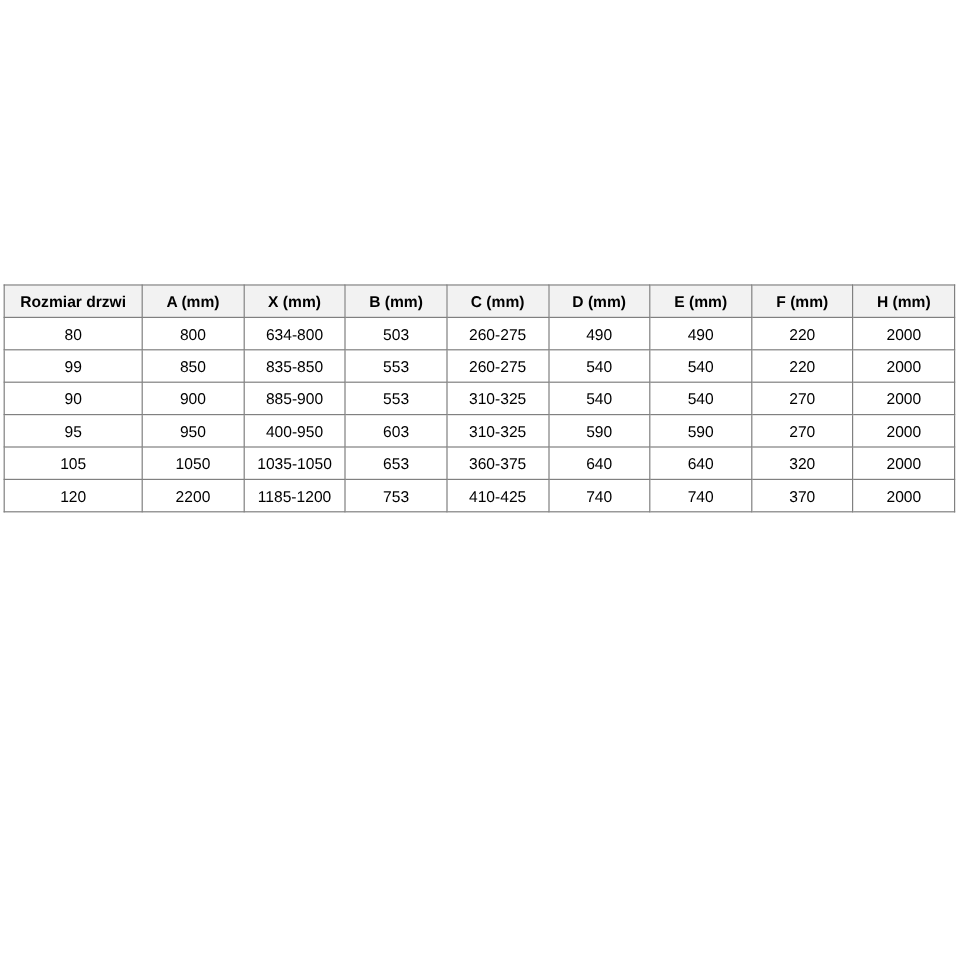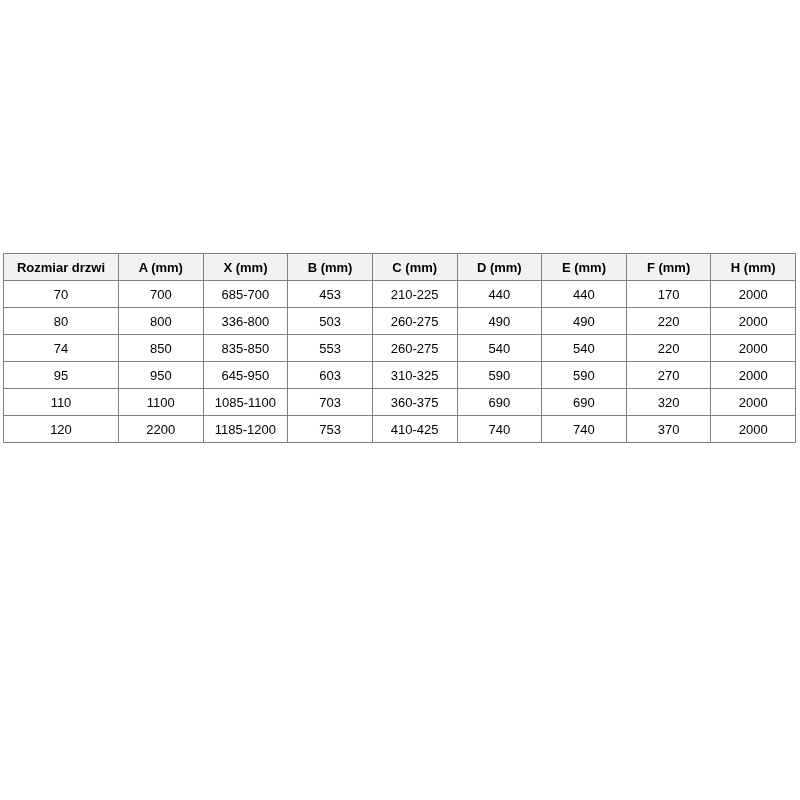--- a/index.html
+++ b/index.html
@@ -19,21 +19,20 @@
   }
   table.size-table {
     position: absolute;
     top: 237px;
     left: 3px;
     width: 793px;
     border-collapse: collapse;
     table-layout: fixed;
     font-size: 13px;
     color: #000000;
-    margin-top: 16px;
   }
   table.size-table th,
   table.size-table td {
     border: 1px solid #808080;
     height: 26px;
     padding: 0 2px;
     text-align: center;
     vertical-align: middle;
     white-space: nowrap;
     overflow: hidden;
@@ -65,71 +64,71 @@
           <th>B (mm)</th>
           <th>C (mm)</th>
           <th>D (mm)</th>
           <th>E (mm)</th>
           <th>F (mm)</th>
           <th>H (mm)</th>
         </tr>
     </thead>
     <tbody>
         <tr>
-          <td>70</td>
-          <td>700</td>
-          <td>685-700</td>
-          <td>453</td>
-          <td>210-225</td>
-          <td>440</td>
-          <td>440</td>
-          <td>170</td>
-          <td>2000</td>
-        </tr>
-        <tr>
           <td>80</td>
           <td>800</td>
-          <td>336-800</td>
+          <td>634-800</td>
           <td>503</td>
           <td>260-275</td>
           <td>490</td>
           <td>490</td>
           <td>220</td>
           <td>2000</td>
         </tr>
         <tr>
-          <td>74</td>
+          <td>99</td>
           <td>850</td>
           <td>835-850</td>
           <td>553</td>
           <td>260-275</td>
           <td>540</td>
           <td>540</td>
           <td>220</td>
           <td>2000</td>
         </tr>
         <tr>
+          <td>90</td>
+          <td>900</td>
+          <td>885-900</td>
+          <td>553</td>
+          <td>310-325</td>
+          <td>540</td>
+          <td>540</td>
+          <td>270</td>
+          <td>2000</td>
+        </tr>
+        <tr>
           <td>95</td>
           <td>950</td>
-          <td>645-950</td>
+          <td>400-950</td>
           <td>603</td>
           <td>310-325</td>
           <td>590</td>
           <td>590</td>
           <td>270</td>
           <td>2000</td>
         </tr>
         <tr>
-          <td>110</td>
-          <td>1100</td>
-          <td>1085-1100</td>
-          <td>703</td>
+          <td>105</td>
+          <td>1050</td>
+          <td>1035-1050</td>
+          <td>653</td>
           <td>360-375</td>
-          <td>690</td>
-          <td>690</td>
+          <td>640</td>
+          <td>640</td>
           <td>320</td>
           <td>2000</td>
         </tr>
         <tr>
           <td>120</td>
           <td>2200</td>
           <td>1185-1200</td>
           <td>753</td>
           <td>410-425</td>
           <td>740</td>

